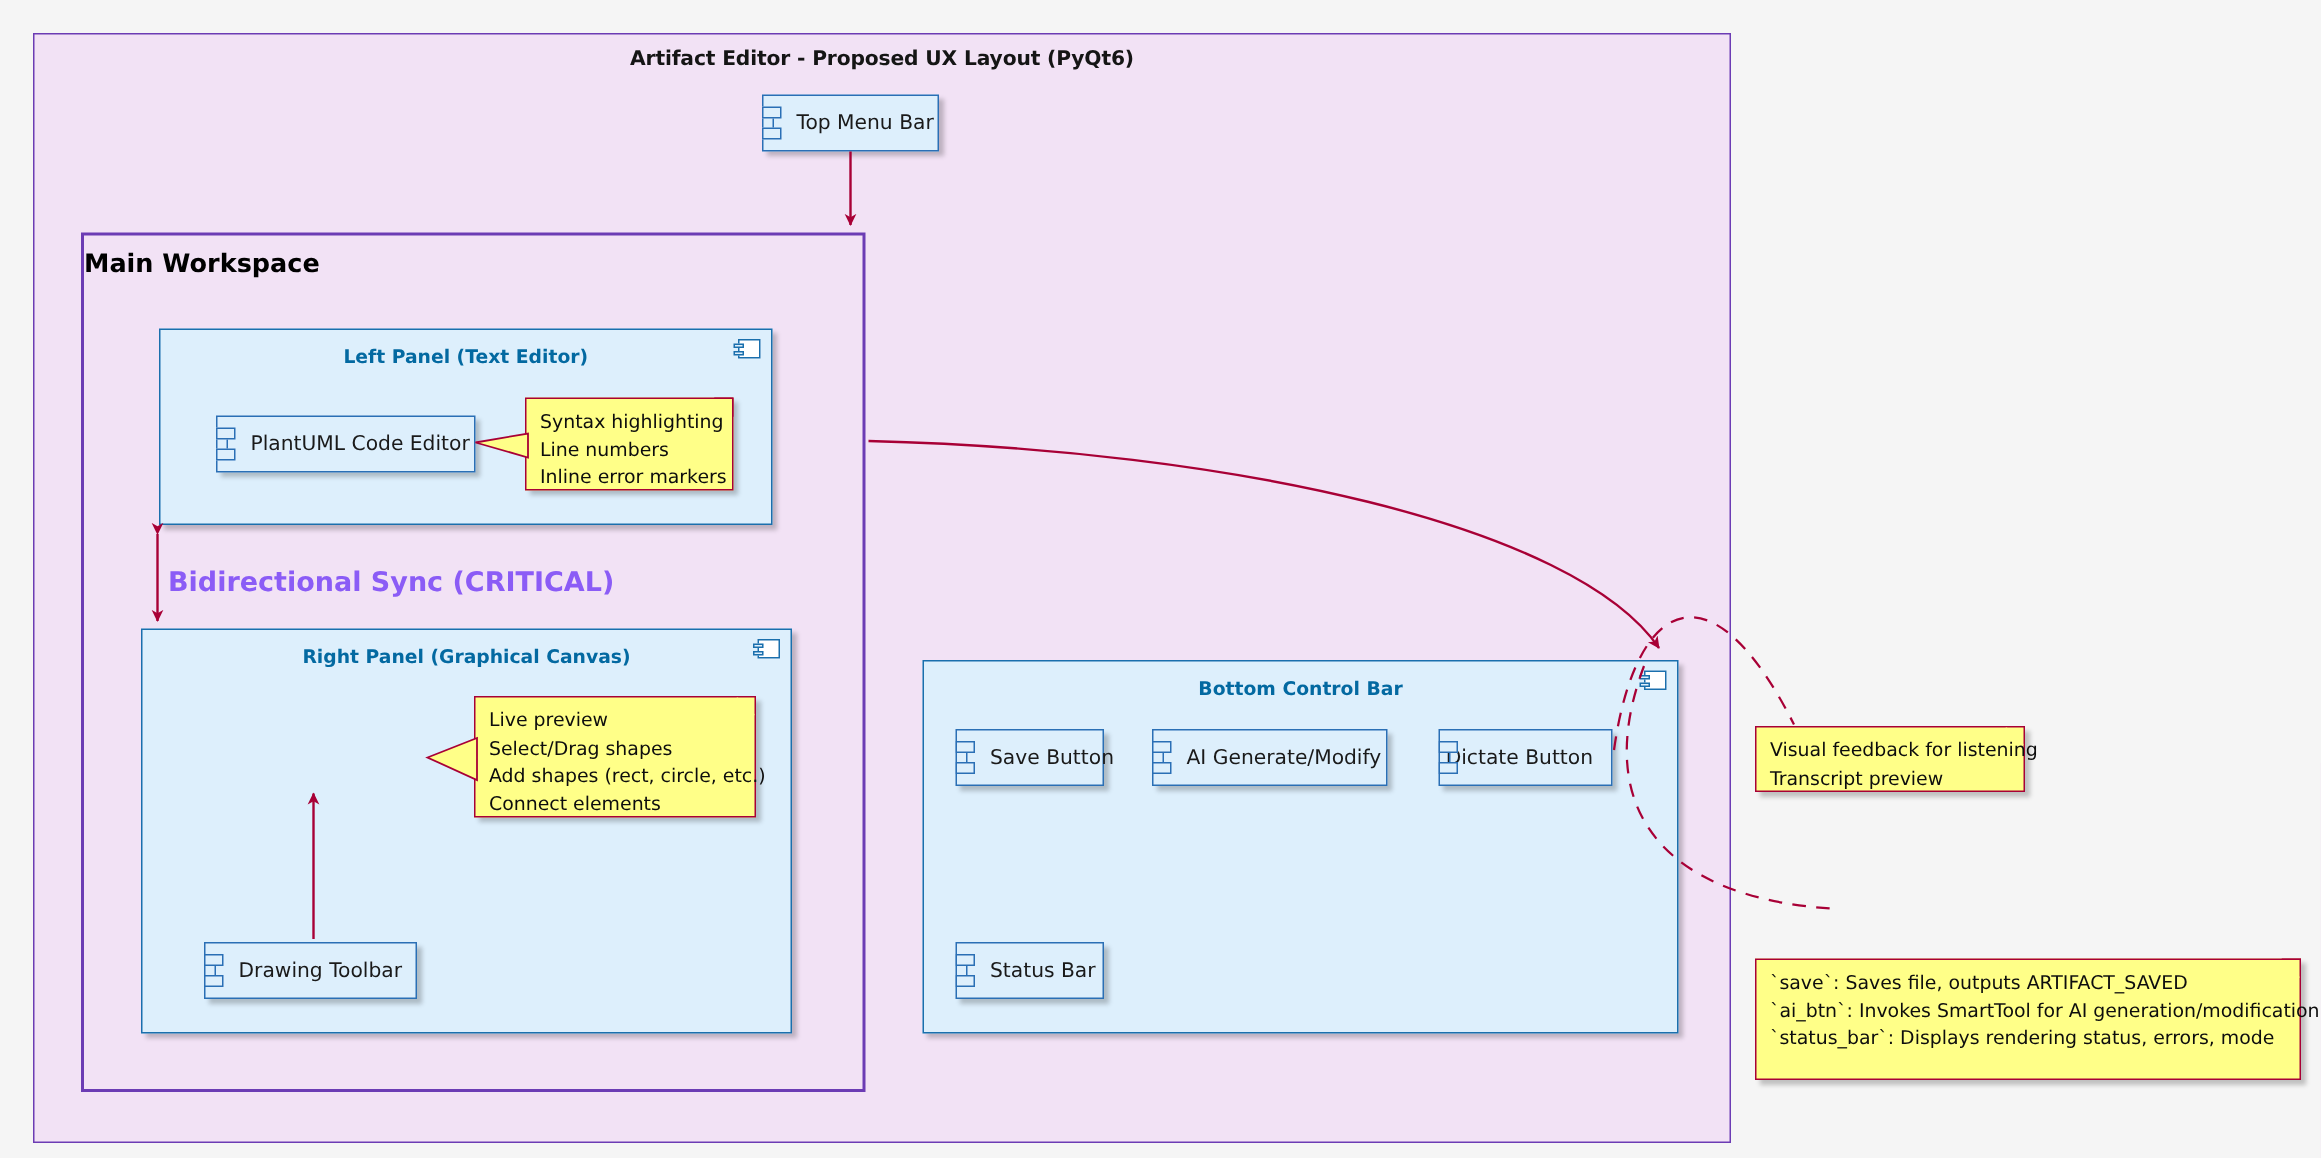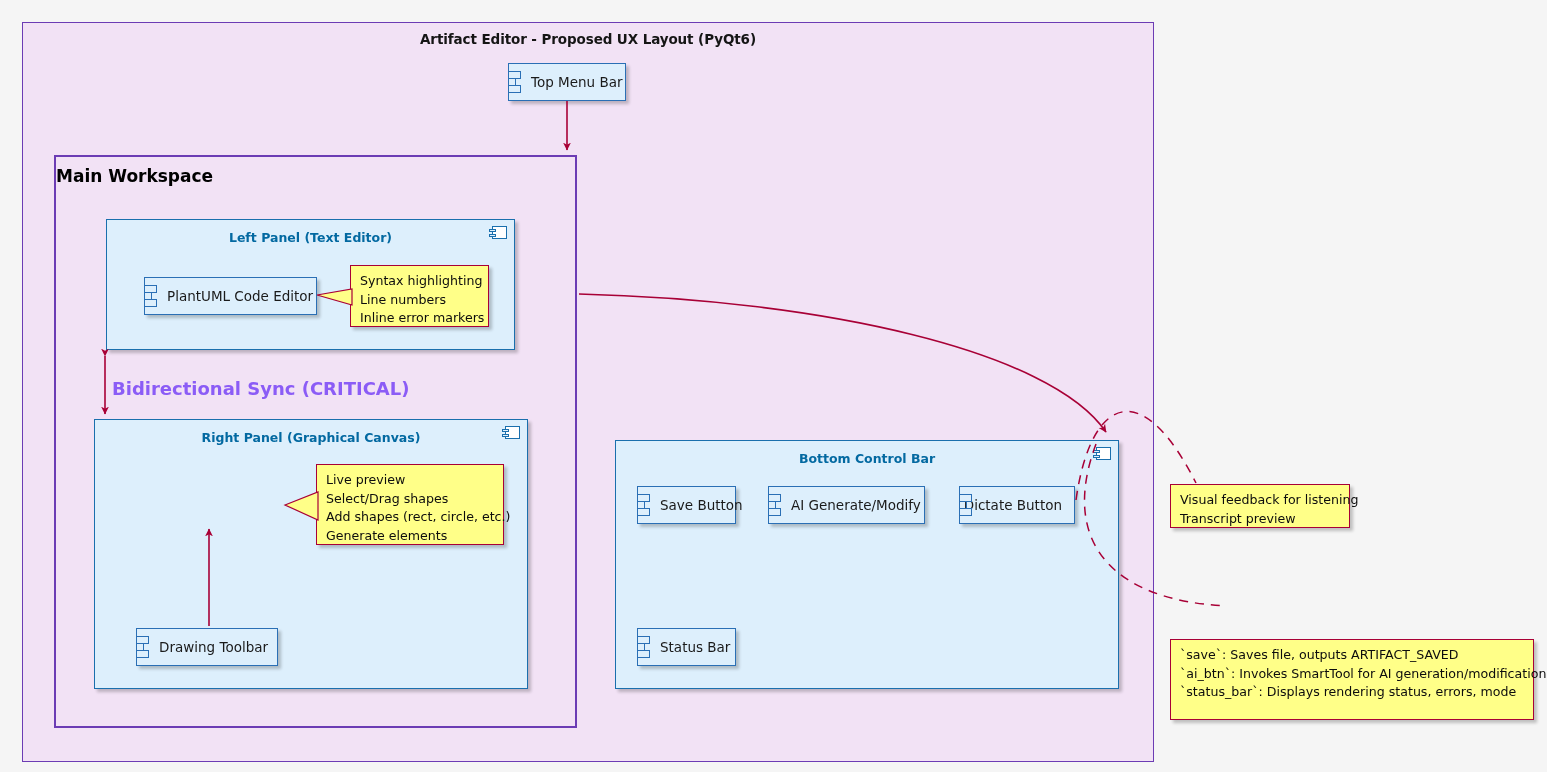--- a/index.html
+++ b/index.html
@@ -239,21 +239,21 @@
         <span class="tab t2"></span>
     </div>
   </div>
 
   <div class="abs note" style="left:316px; top:464px; width:188px; height:81px;">
     <span class="fold"></span>
     <span class="fold-inner"></span>
     <div class="line">Live preview</div>
     <div class="line">Select/Drag shapes</div>
     <div class="line">Add shapes (rect, circle, etc.)</div>
-    <div class="line">Generate elements</div>
+    <div class="line">Connect elements</div>
   </div>
 
   <div class="abs comp" style="left:136px; top:628px; width:142px; height:38px;">
     <span class="stem"></span>
     <span class="ctab up"></span>
     <span class="ctab dn"></span>
     <span class="label">Drawing Toolbar</span>
   </div>
 
   <div class="abs panel" style="left:615px; top:440px; width:504px; height:249px;">

